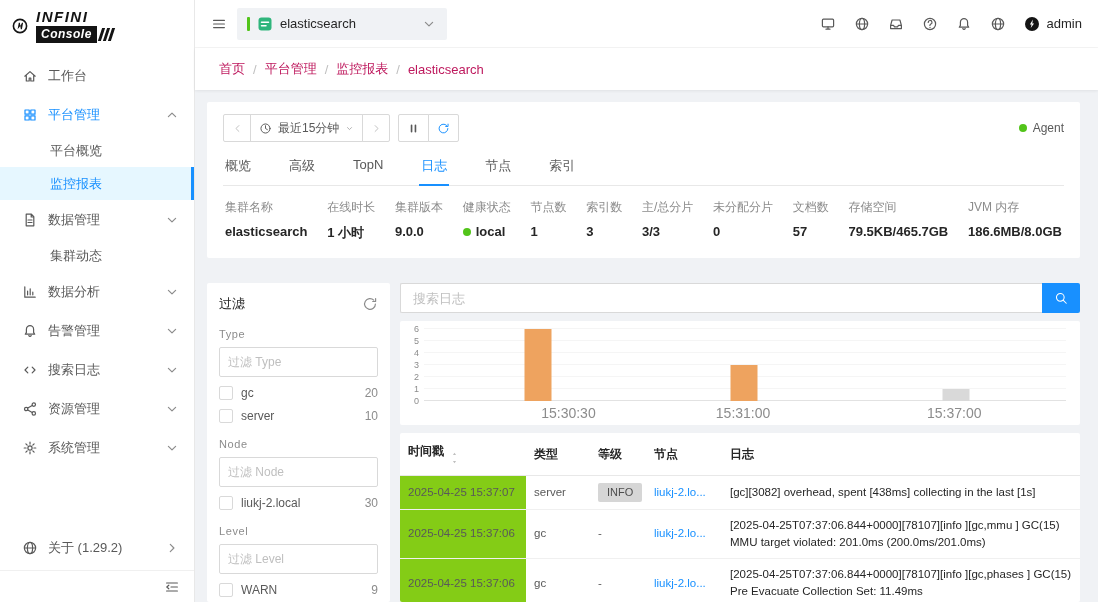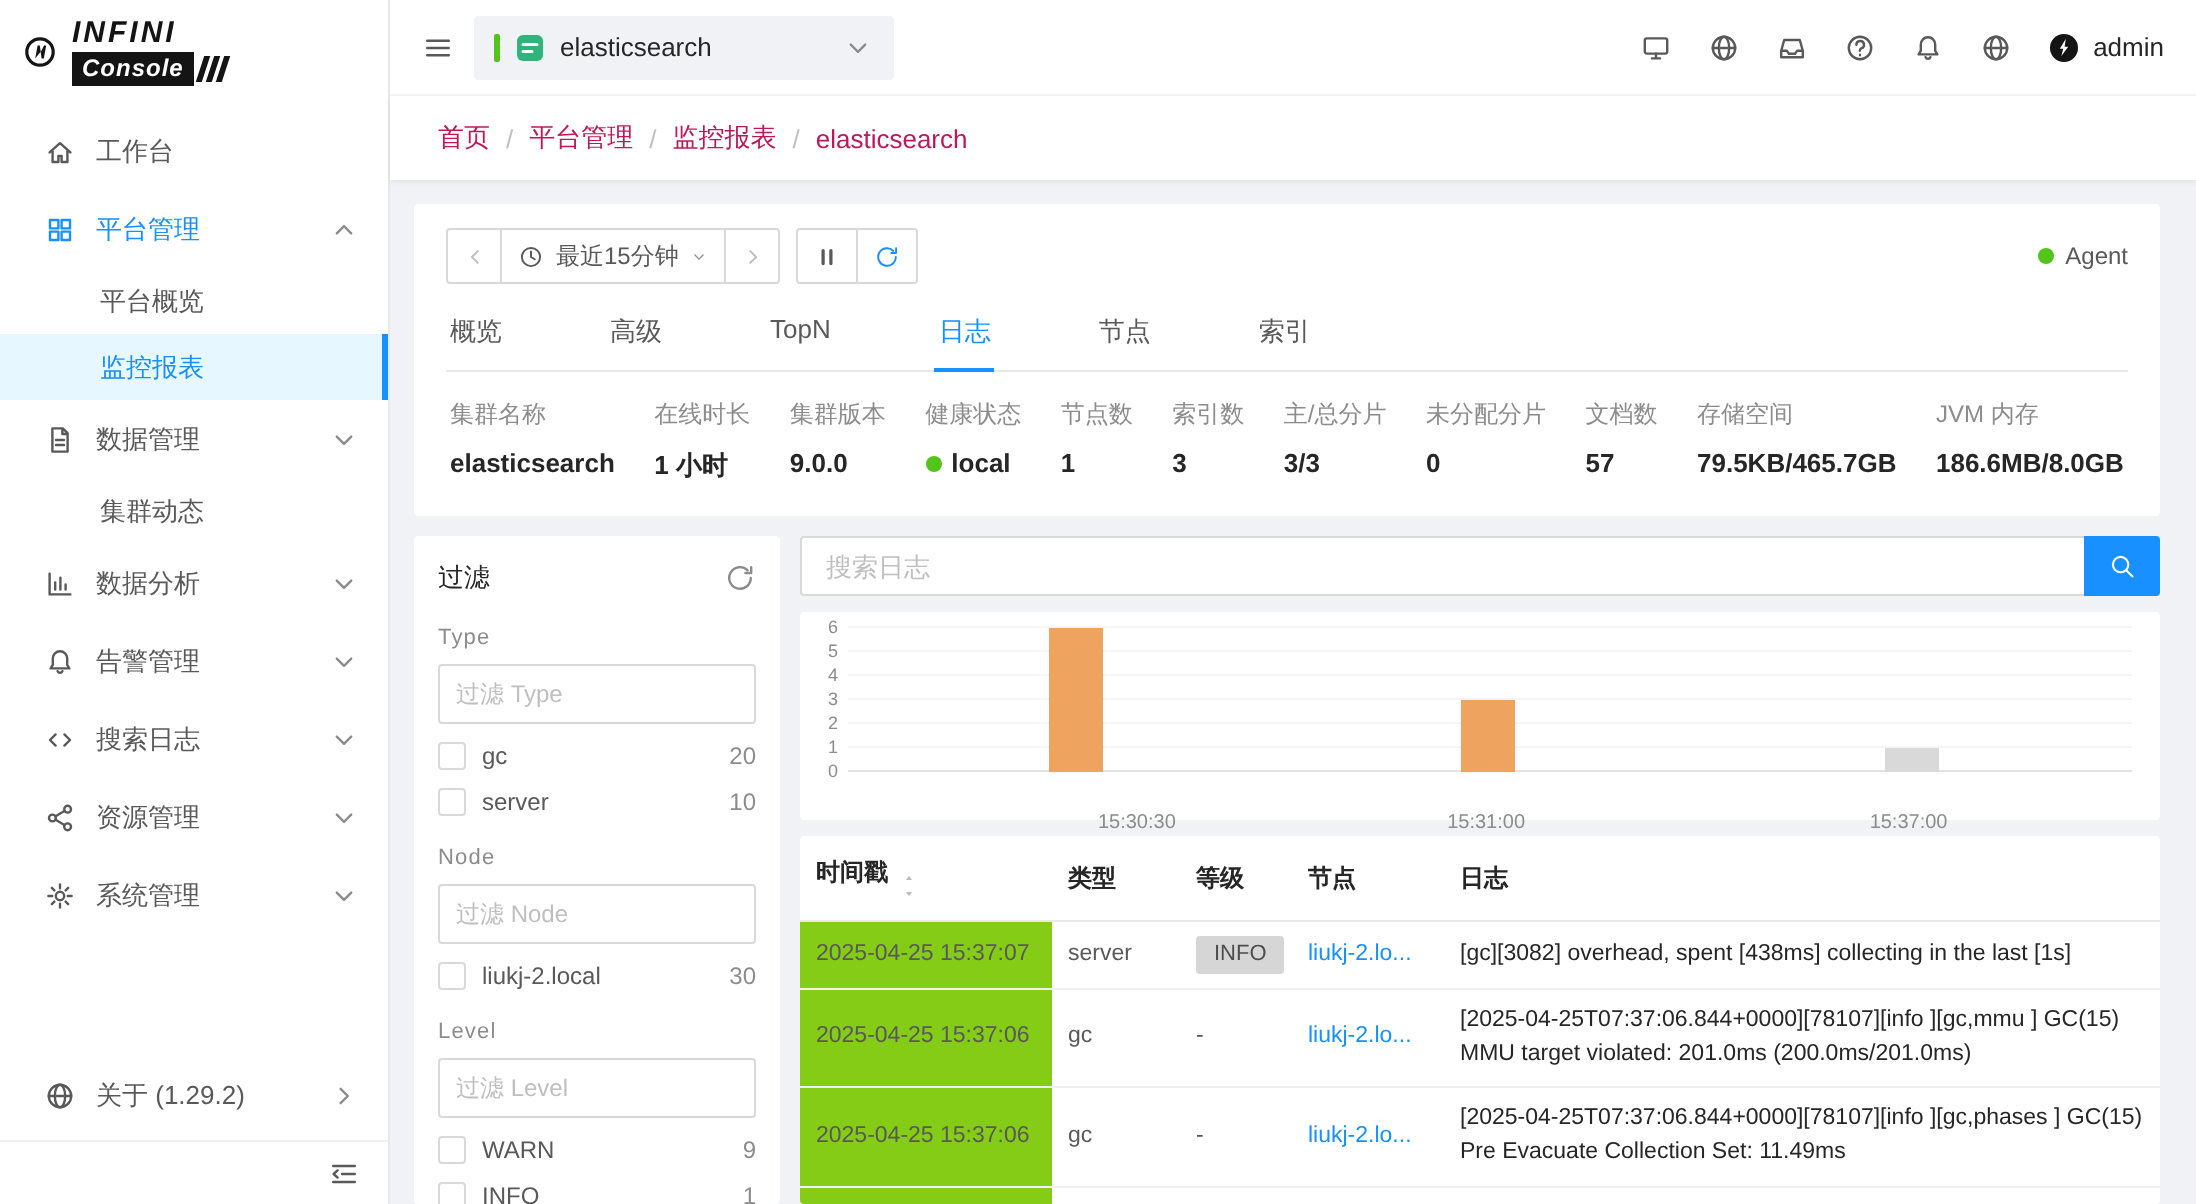--- a/index.html
+++ b/index.html
@@ -52,35 +52,35 @@
   .username{color:#262626}
 
   .breadcrumb{height:42px;background:#fff;display:flex;align-items:center;padding:0 24px;font-size:13px;box-shadow:0 1px 3px rgba(0,0,0,.07);flex-shrink:0;position:relative;z-index:2}
   .bc-item{color:#be185d;cursor:pointer}
   .bc-sep{margin:0 8px;color:#bfbfbf}
 
   .content{flex:1;padding:12px 18px 0 12px;overflow:hidden;display:flex;flex-direction:column;min-height:0}
   .card{background:#fff;border-radius:2px}
 
   
-  .top-card{padding:10px 16px 0;margin-bottom:10px;flex-shrink:0}
+  .top-card{padding:10px 16px 0;margin-bottom:25px;flex-shrink:0}
   .toolbar{display:flex;align-items:center;height:32px}
   .btn-group{display:flex}
   .btn-group + .btn-group{margin-left:8px}
   .tbtn{height:28px;min-width:28px;background:#fff;border:1px solid #d9d9d9;display:flex;align-items:center;justify-content:center;padding:0 8px;margin-left:-1px;color:#595959;font-size:12px;gap:6px}
   .btn-group .tbtn:first-child{border-radius:2px 0 0 2px;margin-left:0}
   .btn-group .tbtn:last-child{border-radius:0 2px 2px 0}
   .tbtn .ic{width:13px;height:13px}
   .tbtn .mini{width:9px;height:9px}
   .nav-arrow{color:#bfbfbf;padding:0 5px}
   .pause-ic{color:#595959}
   .refresh-ic{color:#1890ff}
   .agent{margin-left:auto;display:flex;align-items:center;gap:6px;font-size:12px;color:#595959}
   .dot{width:8px;height:8px;border-radius:50%;display:inline-block}
-  .tabs{display:flex;gap:50px;border-bottom:1px solid #e8e8e8;margin-top:4px}
+  .tabs{display:flex;gap:34px;border-bottom:1px solid #e8e8e8;margin-top:4px}
   .tab{padding:9px 2px;font-size:13px;cursor:pointer;color:#595959;border-bottom:2px solid transparent;margin-bottom:-1px;white-space:nowrap}
   .tab.active{color:#1890ff;border-bottom-color:#1890ff}
   .stats{display:flex;justify-content:space-between;padding:13px 2px 16px}
   .stat-label{font-size:12px;color:#8c8c8c;margin-bottom:8px;white-space:nowrap}
   .stat-value{font-size:13px;font-weight:700;color:#262626;display:flex;align-items:center;gap:5px;white-space:nowrap}
 
   
   .body-row{display:flex;gap:10px;flex:1;min-height:0}
   .filter-card{width:183px;flex-shrink:0;padding:12px;overflow:hidden}
   .filter-head{display:flex;align-items:center;justify-content:space-between}
@@ -102,21 +102,21 @@
   .search-btn{width:38px;background:#1890ff;border-radius:0 2px 2px 0;display:flex;align-items:center;justify-content:center;color:#fff}
   .search-btn .ic{width:14px;height:14px}
 
   .chart-card{padding:8px 10px 4px 8px;flex-shrink:0;height:104px}
   .chart-plot{position:relative;height:72px;margin-left:16px;margin-right:4px}
   .gline{position:absolute;left:0;right:0;height:1px;background:#f5f5f5}
   .gline.base{background:#e2e2e2}
   .ylab{position:absolute;right:100%;margin-right:5px;font-size:9px;color:#8c8c8c;transform:translateY(50%);line-height:1}
   .bar{position:absolute;bottom:0;width:27px;transform:translateX(-50%)}
   .chart-x{position:relative;height:16px;margin-left:16px;margin-right:4px}
-  .xlab{position:absolute;top:20px;font-size:10px;color:#8c8c8c;transform:translateX(-50%);white-space:nowrap}
+  .xlab{position:absolute;top:4px;font-size:14px;color:#8c8c8c;transform:translateX(-50%);white-space:nowrap}
 
   .table-card{flex:1;min-height:0;overflow:hidden}
   table{width:100%;border-collapse:collapse;table-layout:fixed;font-size:11.5px}
   col.c1{width:126px}col.c2{width:64px}col.c3{width:56px}col.c4{width:76px}
   th{font-weight:700;color:#262626;text-align:left;padding:10px 8px;border-bottom:1px solid #e8e8e8;font-size:12px;white-space:nowrap}
   td{padding:7px 8px;border-bottom:1px solid #f0f0f0;color:#595959;vertical-align:middle;line-height:1.5}
   td.ts{background:#84cc16;white-space:nowrap}
   td.log{color:#262626;overflow-wrap:break-word}
   .node-link{color:#1890ff;cursor:pointer;white-space:nowrap}
   .badge{display:inline-block;background:#d6d6d6;color:#4d4d4d;font-size:11px;padding:1px 9px;border-radius:2px}

